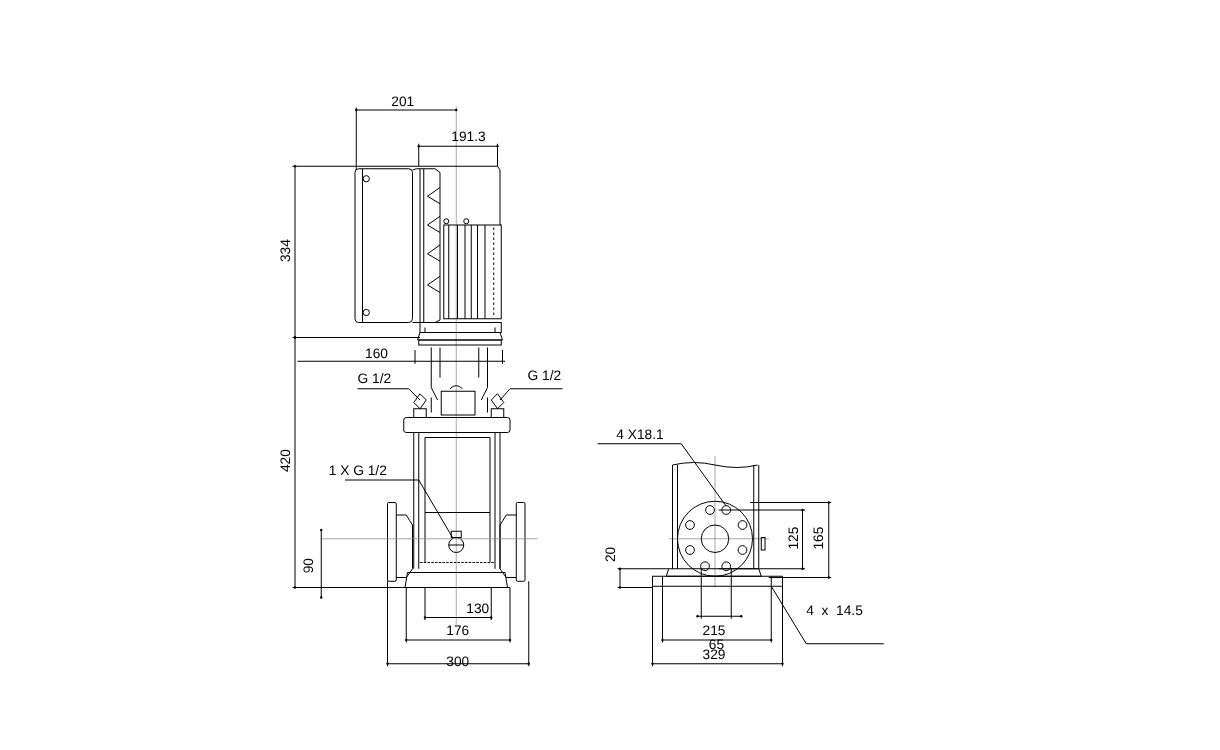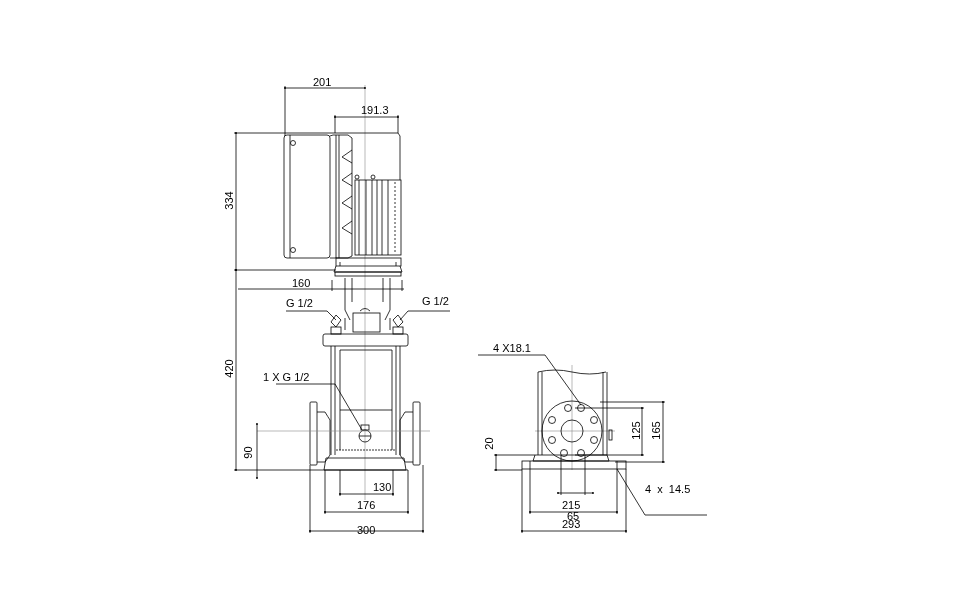--- a/index.html
+++ b/index.html
@@ -232,15 +232,15 @@
 <span class="lbl" style="left:357px;top:482px;margin-left:16px;">130</span>
 <span class="lbl" style="left:357px;top:500px;">176</span>
 <span class="lbl" style="left:357px;top:525px;">300</span>
 
 <span class="lbl" style="left:478px;top:343px;margin-left:15px;">4 X18.1</span>
 <span class="lbl vlbl" style="left:627px;top:425px;">125</span>
 <span class="lbl vlbl" style="left:647px;top:425px;">165</span>
 <span class="lbl vlbl" style="left:483px;top:438px;">20</span>
 <span class="lbl" style="left:567px;top:465px;margin-top:46px;">65</span>
 <span class="lbl" style="left:562px;top:500px;">215</span>
-<span class="lbl" style="left:562px;top:519px;">293</span>
+<span class="lbl" style="left:562px;top:519px;">329</span>
 <span class="lbl" style="left:645px;top:484px;white-space:pre;">4  x  14.5</span>
 </div>
 
 </body></html>

